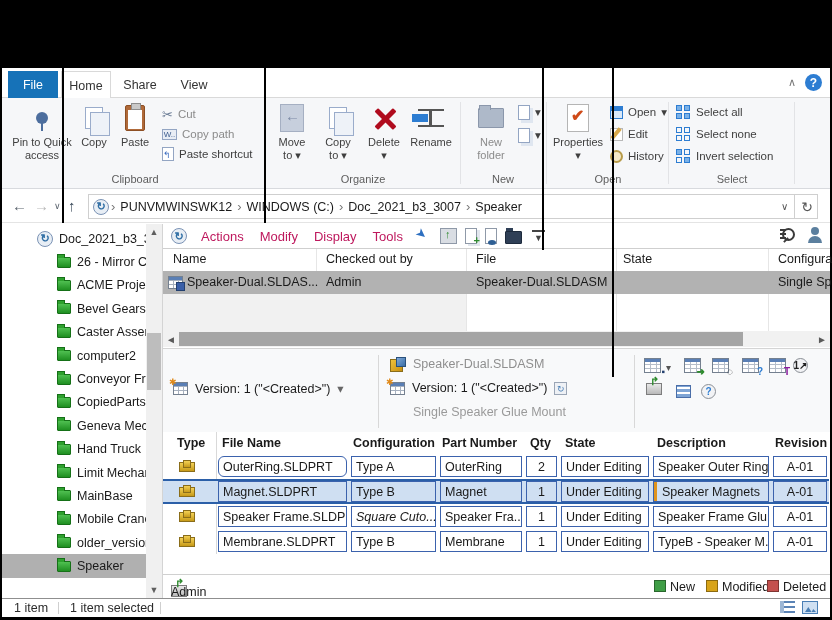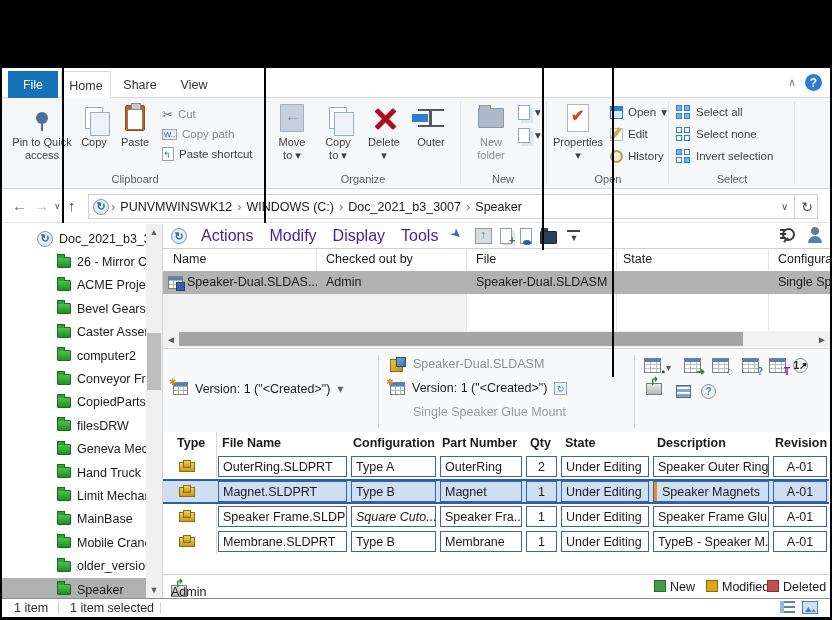--- a/index.html
+++ b/index.html
@@ -86,21 +86,21 @@
   .titem { height:23.4px; display:flex; align-items:center; gap:6px; padding-left:55px; white-space:nowrap; overflow:hidden; }
   .titem.root { padding-left:35px; }
   .titem.sel { background:#b0b0b0; }
   .sb-scroll { position:absolute; right:0; top:0; width:16px; height:100%; background:#f0f0f0; }
   .sb-btn { position:absolute; left:0; width:16px; height:16px; color:#5e5e5e; font-size:9px; display:flex; align-items:center; justify-content:center; }
   .sb-thumb { position:absolute; left:1px; width:14px; background:#bdbdbd; }
 
   
   .main { position:absolute; left:161px; top:156px; width:667px; height:374px; background:#fff; }
   .pdm-bar { position:absolute; left:0; top:0; width:100%; height:25px; border-bottom:1px solid #cfcfcf; display:flex; align-items:center; gap:0; }
-  .pdm-menu { padding:0 8px; font-size:16px; color:#4c1d95; }
+  .pdm-menu { padding:0 8px; font-size:13px; color:#be185d; }
   .pdm-ico { width:17px; height:16px; margin:0 4px; position:relative; flex:none; }
   .pic-pin { color:#2d6fc0; font-size:13px; transform:rotate(40deg); }
   .pic-box { background:#d9dde3; border:1px solid #8f99a8; }
   .pic-box::after { content:"↑"; position:absolute; left:4px; top:-1px; color:#2d8a2d; font-weight:bold; font-size:11px; }
   .pic-pages { background:#fff; border:1px solid #8f99a8; box-shadow:3px 2px 0 #e2e7ee; width:12px; }
   .pic-pages::after { content:"+"; position:absolute; right:-4px; bottom:-3px; color:#2d8a2d; font-weight:bold; font-size:11px; }
   .pic-prev { background:#fff; border:1px solid #8f99a8; width:12px; }
   .pic-prev::after { content:""; position:absolute; left:2px; bottom:-2px; width:8px; height:5px; border-radius:50%; background:#2e5f94; }
   .pic-vaultf { background:#2f3f56; border:1px solid #1d2a3c; border-radius:1px; height:13px; margin-top:2px; }
   .pic-vaultf::before { content:""; position:absolute; left:0; top:-4px; width:7px; height:3px; background:#2f3f56; }
@@ -254,21 +254,21 @@
         <span class="bicon">
             <span class="i-delete"></span>
           </span>
         <span>Delete</span>
         <span>▾</span>
       </div>
       <div class="bigbtn" style="left:404px;width:50px;">
         <span class="bicon">
             <span class="i-rename"></span>
           </span>
-        <span>Outer</span>
+        <span>Rename</span>
       </div>
       <div class="rlabel" style="left:268px;width:186px;">Organize</div>
       <div class="rsep" style="left:458px;"></div>
 
       <div class="bigbtn dim" style="left:464px;width:50px;">
         <span class="bicon">
             <span class="i-folder-big"></span>
           </span>
         <span>New</span>
         <span>folder</span>
@@ -396,24 +396,20 @@
         <div class="titem">
             <span class="fold"></span>
             <span>Conveyor Fram</span>
           </div>
         <div class="titem">
             <span class="fold"></span>
             <span>CopiedParts</span>
           </div>
         <div class="titem">
             <span class="fold"></span>
-            <span>filesDRW</span>
-          </div>
-        <div class="titem">
-            <span class="fold"></span>
             <span>Geneva Mecha</span>
           </div>
         <div class="titem">
             <span class="fold"></span>
             <span>Hand Truck</span>
           </div>
         <div class="titem">
             <span class="fold"></span>
             <span>Limit Mechani</span>
           </div>
@@ -540,21 +536,21 @@
         <span class="bom-hcell" style="left:14px;top:212px;">Type</span>
         <span class="bom-hcell" style="left:59px;top:212px;">File Name</span>
         <span class="bom-hcell" style="left:190px;top:212px;">Configuration</span>
         <span class="bom-hcell" style="left:279px;top:212px;">Part Number</span>
         <span class="bom-hcell" style="left:367px;top:212px;">Qty</span>
         <span class="bom-hcell" style="left:402px;top:212px;">State</span>
         <span class="bom-hcell" style="left:494px;top:212px;">Description</span>
         <span class="bom-hcell" style="left:612px;top:212px;">Revision</span>
 
         <span class="part-ico" style="position:absolute;left:16px;top:236px;"></span>
-        <div class="bom-cell" style="left:55px;top:232px;width:129px;">OuterRing.SLDPRT</div>
+        <div class="bom-cell" style="left:55px;top:232px;width:129px;border-radius:6px;">OuterRing.SLDPRT</div>
         <div class="bom-cell" style="left:188px;top:232px;width:85px;">Type A</div>
         <div class="bom-cell" style="left:277px;top:232px;width:82px;">OuterRing</div>
         <div class="bom-cell" style="left:363px;top:232px;width:31px;justify-content:center;">2</div>
         <div class="bom-cell" style="left:398px;top:232px;width:88px;">Under Editing</div>
         <div class="bom-cell" style="left:490px;top:232px;width:116px;">Speaker Outer Ring</div>
         <div class="bom-cell" style="left:610px;top:232px;width:54px;justify-content:center;">A-01</div>
 
         <div class="bom-selrow" style="top:255px;"></div>
         <span class="part-ico" style="position:absolute;left:16px;top:261px;"></span>
         <div class="bom-cell insel" style="left:55px;top:257px;width:129px;">Magnet.SLDPRT</div>

